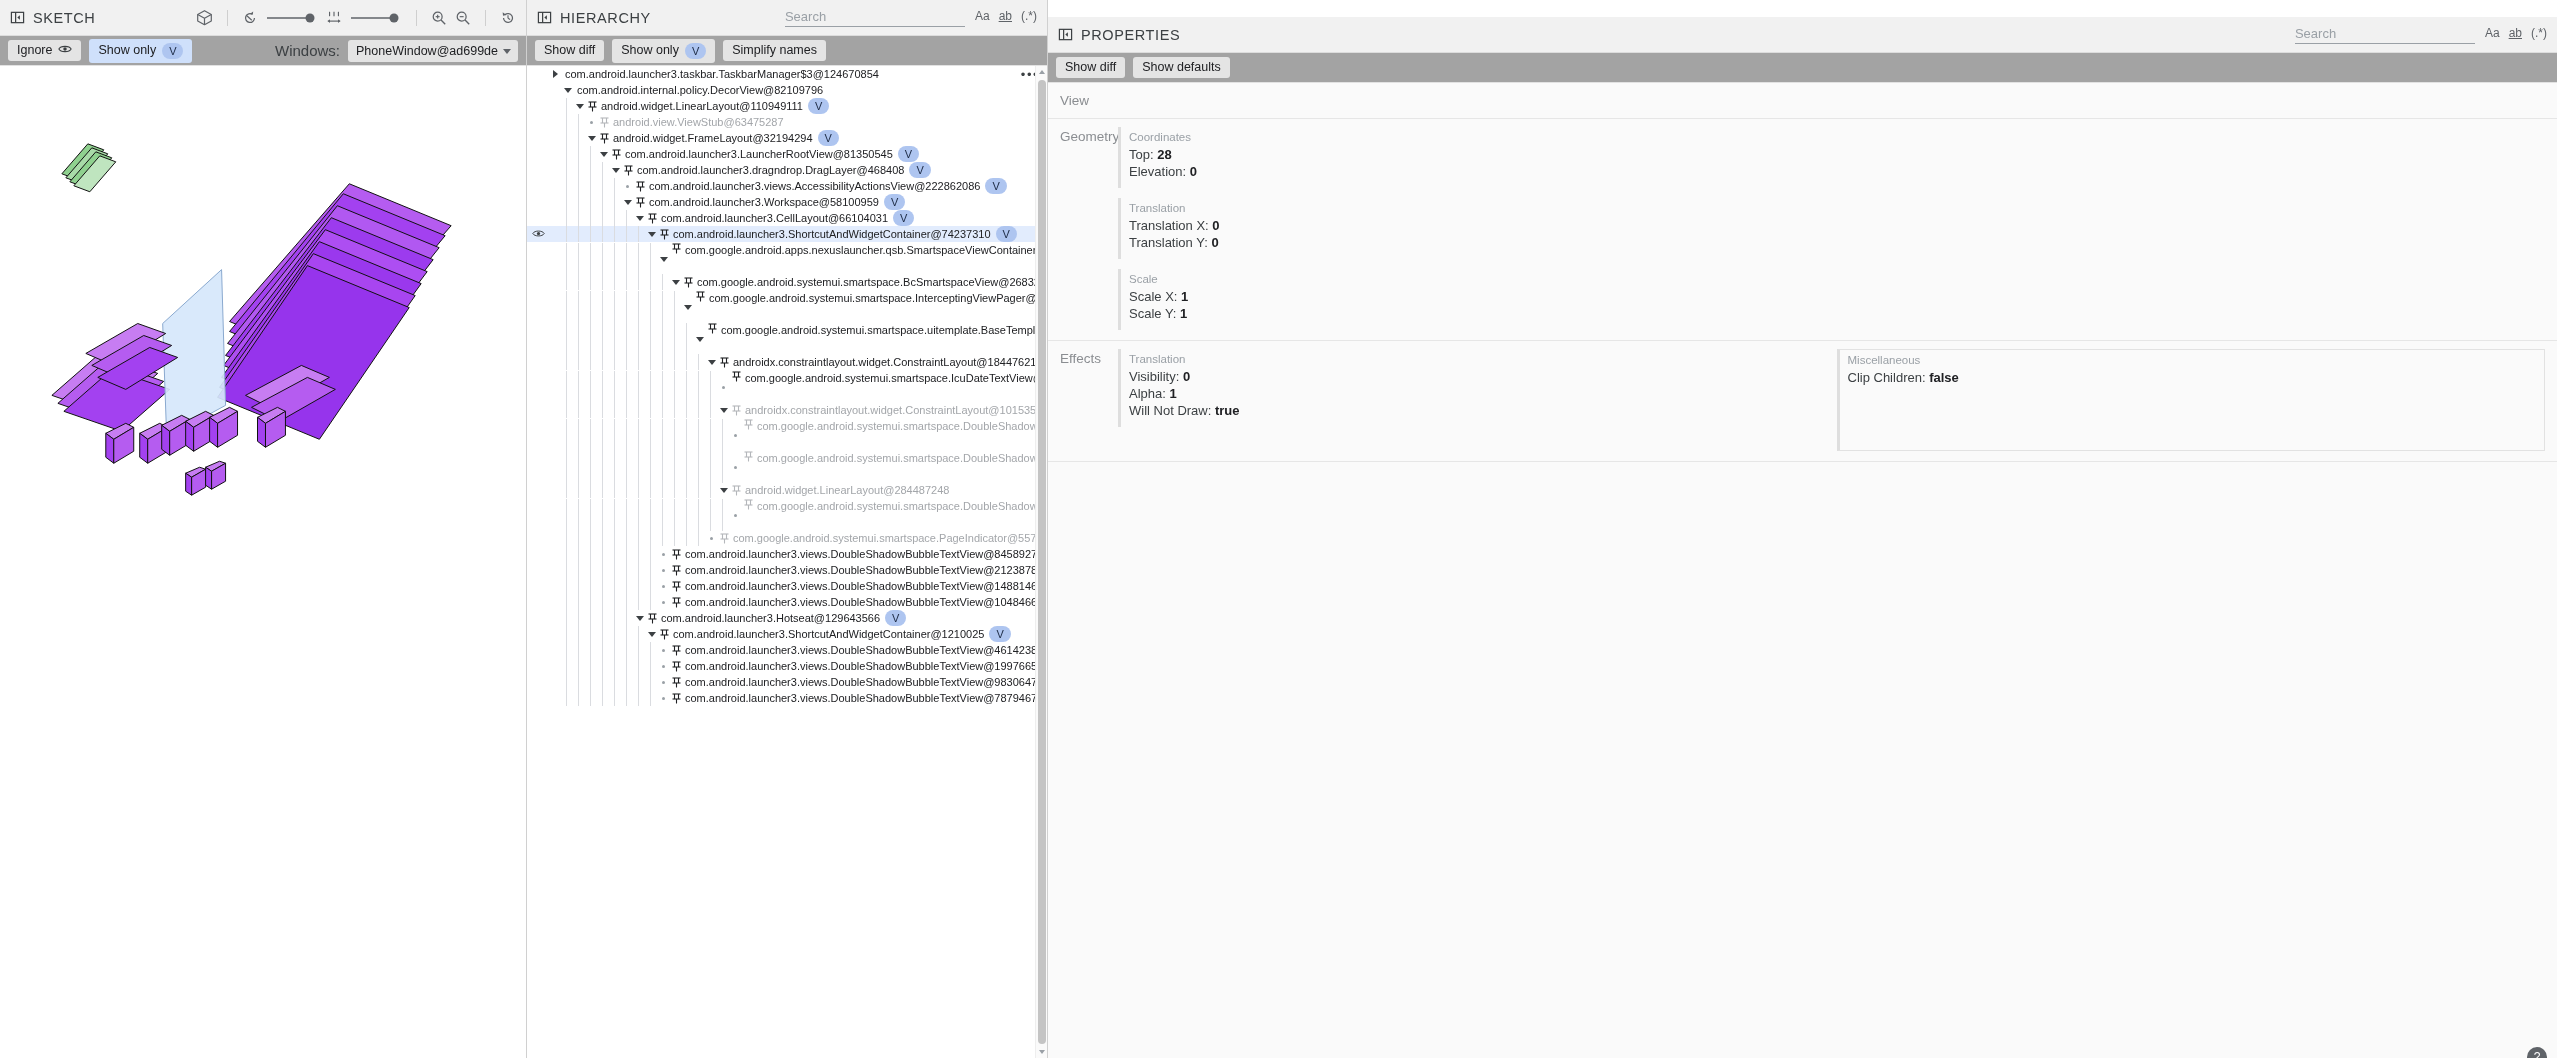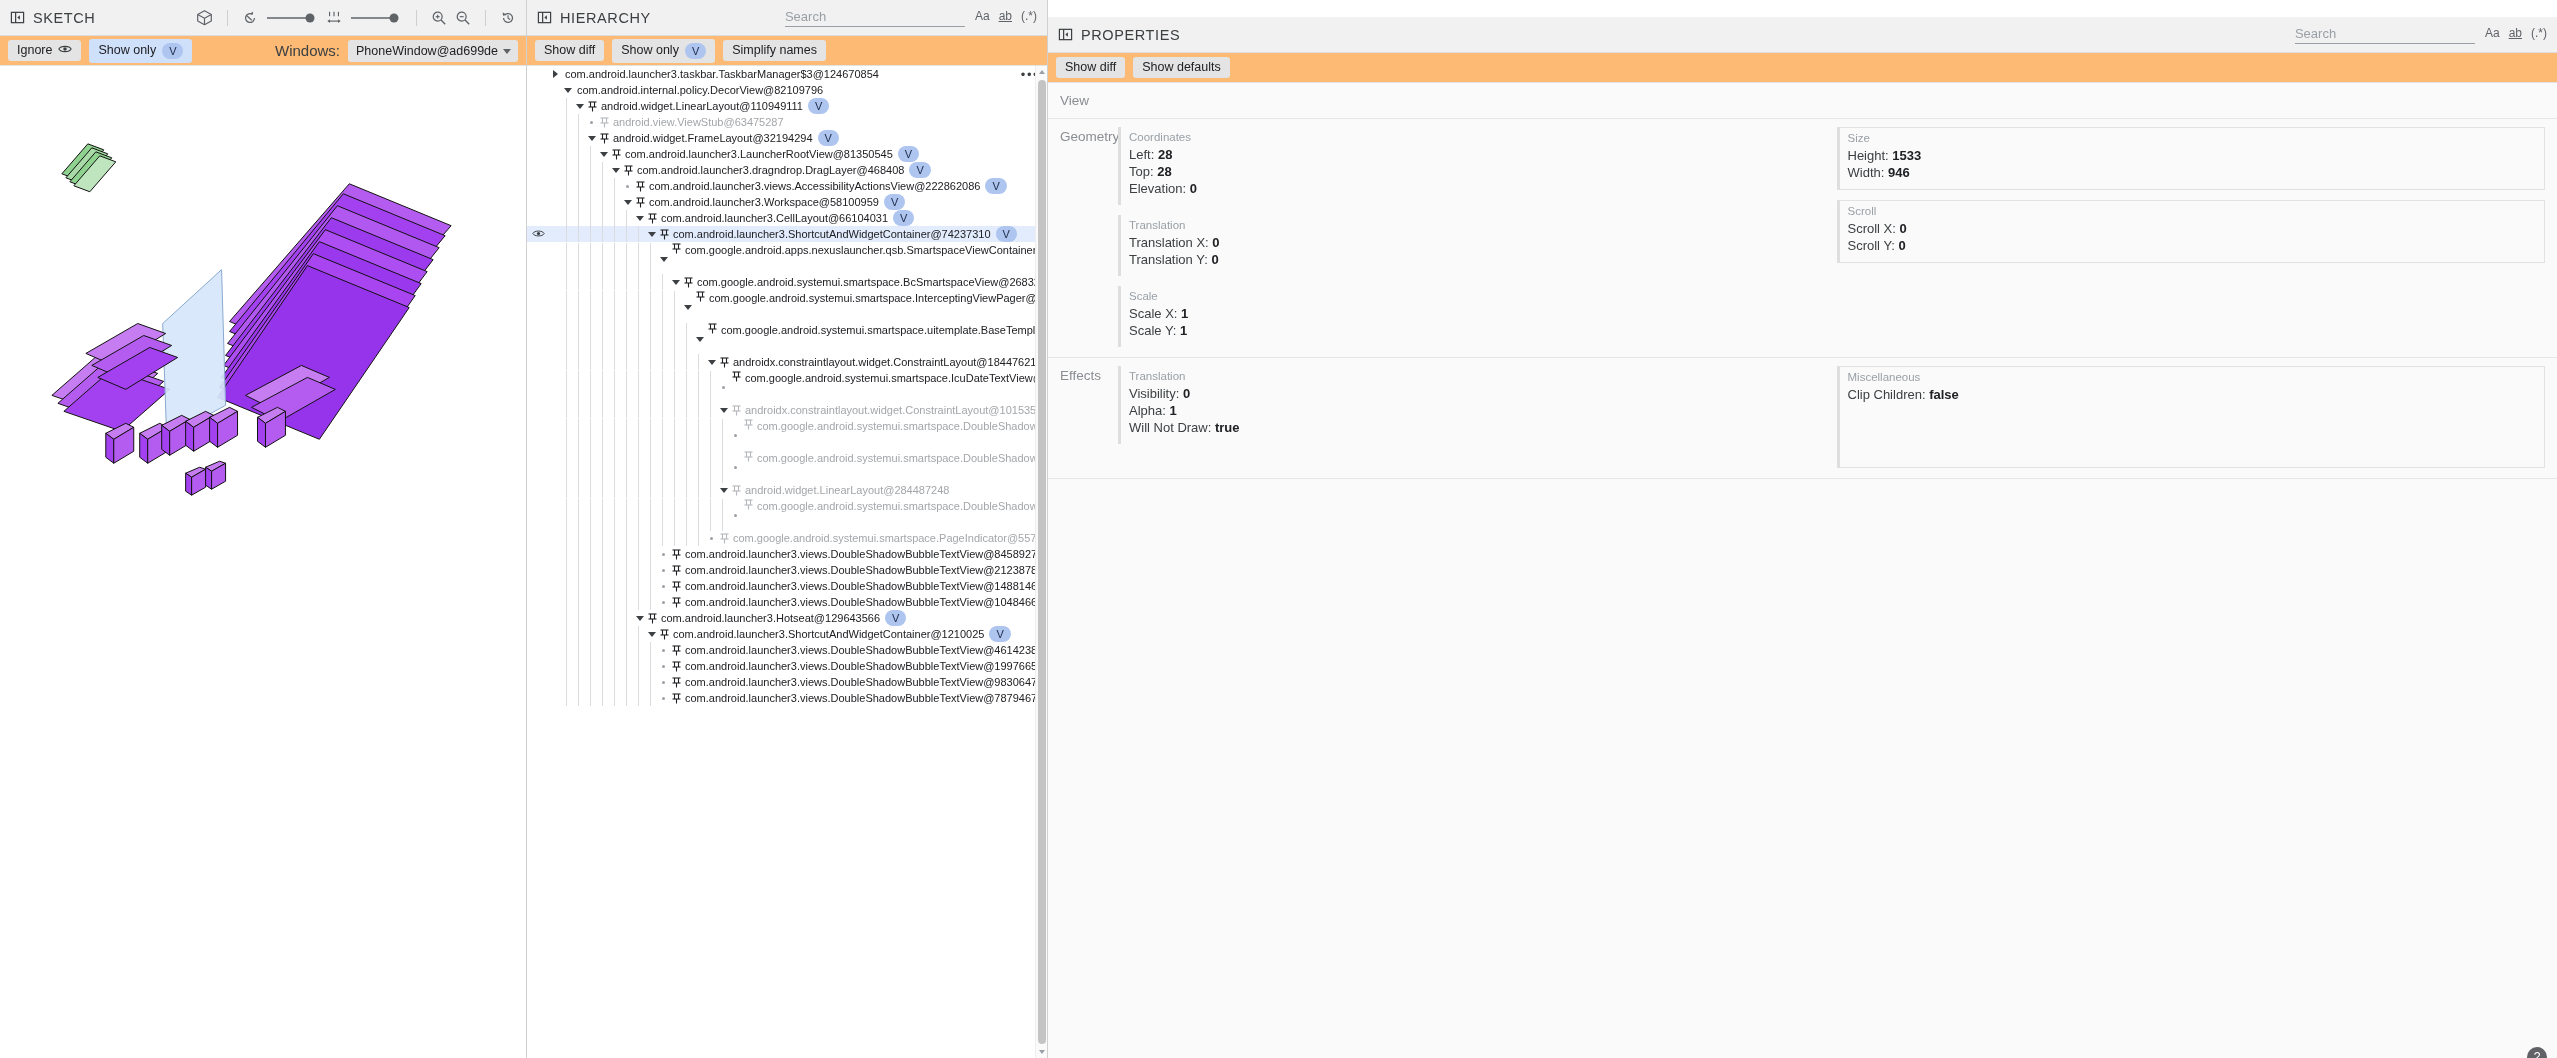--- a/index.html
+++ b/index.html
@@ -28,21 +28,21 @@
     font-weight: 400; white-space: nowrap;
   }
   .head-icon { display: inline-flex; align-items: center; justify-content: center; }
   .spacer { flex: 1 1 auto; }
 
   .vdivider { width: 1px; height: 16px; background: #cfcfcf; margin: 0 6px; }
 
   
   .subbar {
     height: 30px; min-height: 30px;
-    background: #fdba74;
+    background: #a3a3a3;
     border-bottom: 1px solid #e2e2e2;
     display: flex; align-items: center;
     padding: 0 8px; gap: 8px;
   }
   .chip {
     background: #e4e4e4; border: none; border-radius: 3px;
     font-family: "Liberation Sans", sans-serif;
     font-size: 12.5px; color: #202124;
     padding: 4px 9px; display: inline-flex; align-items: center; gap: 6px;
     cursor: pointer; white-space: nowrap; line-height: 1;
@@ -1297,45 +1297,32 @@
       <div class="prop-section">
         <div class="prop-section-name">View</div>
       </div>
 
       <div class="prop-section">
         <div class="prop-section-name">Geometry</div>
         <div class="prop-cols">
           <div class="prop-col">
             <div class="group">
               <div class="group-title">Coordinates</div>
-              <div class="kv"><span>Left:</span> <b>28</b></div>
               <div class="kv"><span>Top:</span> <b>28</b></div>
               <div class="kv"><span>Elevation:</span> <b>0</b></div>
             </div>
             <div class="group" style="margin-top:10px">
               <div class="group-title">Translation</div>
               <div class="kv"><span>Translation X:</span> <b>0</b></div>
               <div class="kv"><span>Translation Y:</span> <b>0</b></div>
             </div>
             <div class="group" style="margin-top:10px">
               <div class="group-title">Scale</div>
               <div class="kv"><span>Scale X:</span> <b>1</b></div>
               <div class="kv"><span>Scale Y:</span> <b>1</b></div>
-            </div>
-          </div>
-          <div class="prop-col">
-            <div class="group bordered">
-              <div class="group-title">Size</div>
-              <div class="kv"><span>Height:</span> <b>1533</b></div>
-              <div class="kv"><span>Width:</span> <b>946</b></div>
-            </div>
-            <div class="group bordered" style="margin-top:10px">
-              <div class="group-title">Scroll</div>
-              <div class="kv"><span>Scroll X:</span> <b>0</b></div>
-              <div class="kv"><span>Scroll Y:</span> <b>0</b></div>
             </div>
           </div>
         </div>
       </div>
 
       <div class="prop-section">
         <div class="prop-section-name">Effects</div>
         <div class="prop-cols">
           <div class="prop-col">
             <div class="group">

